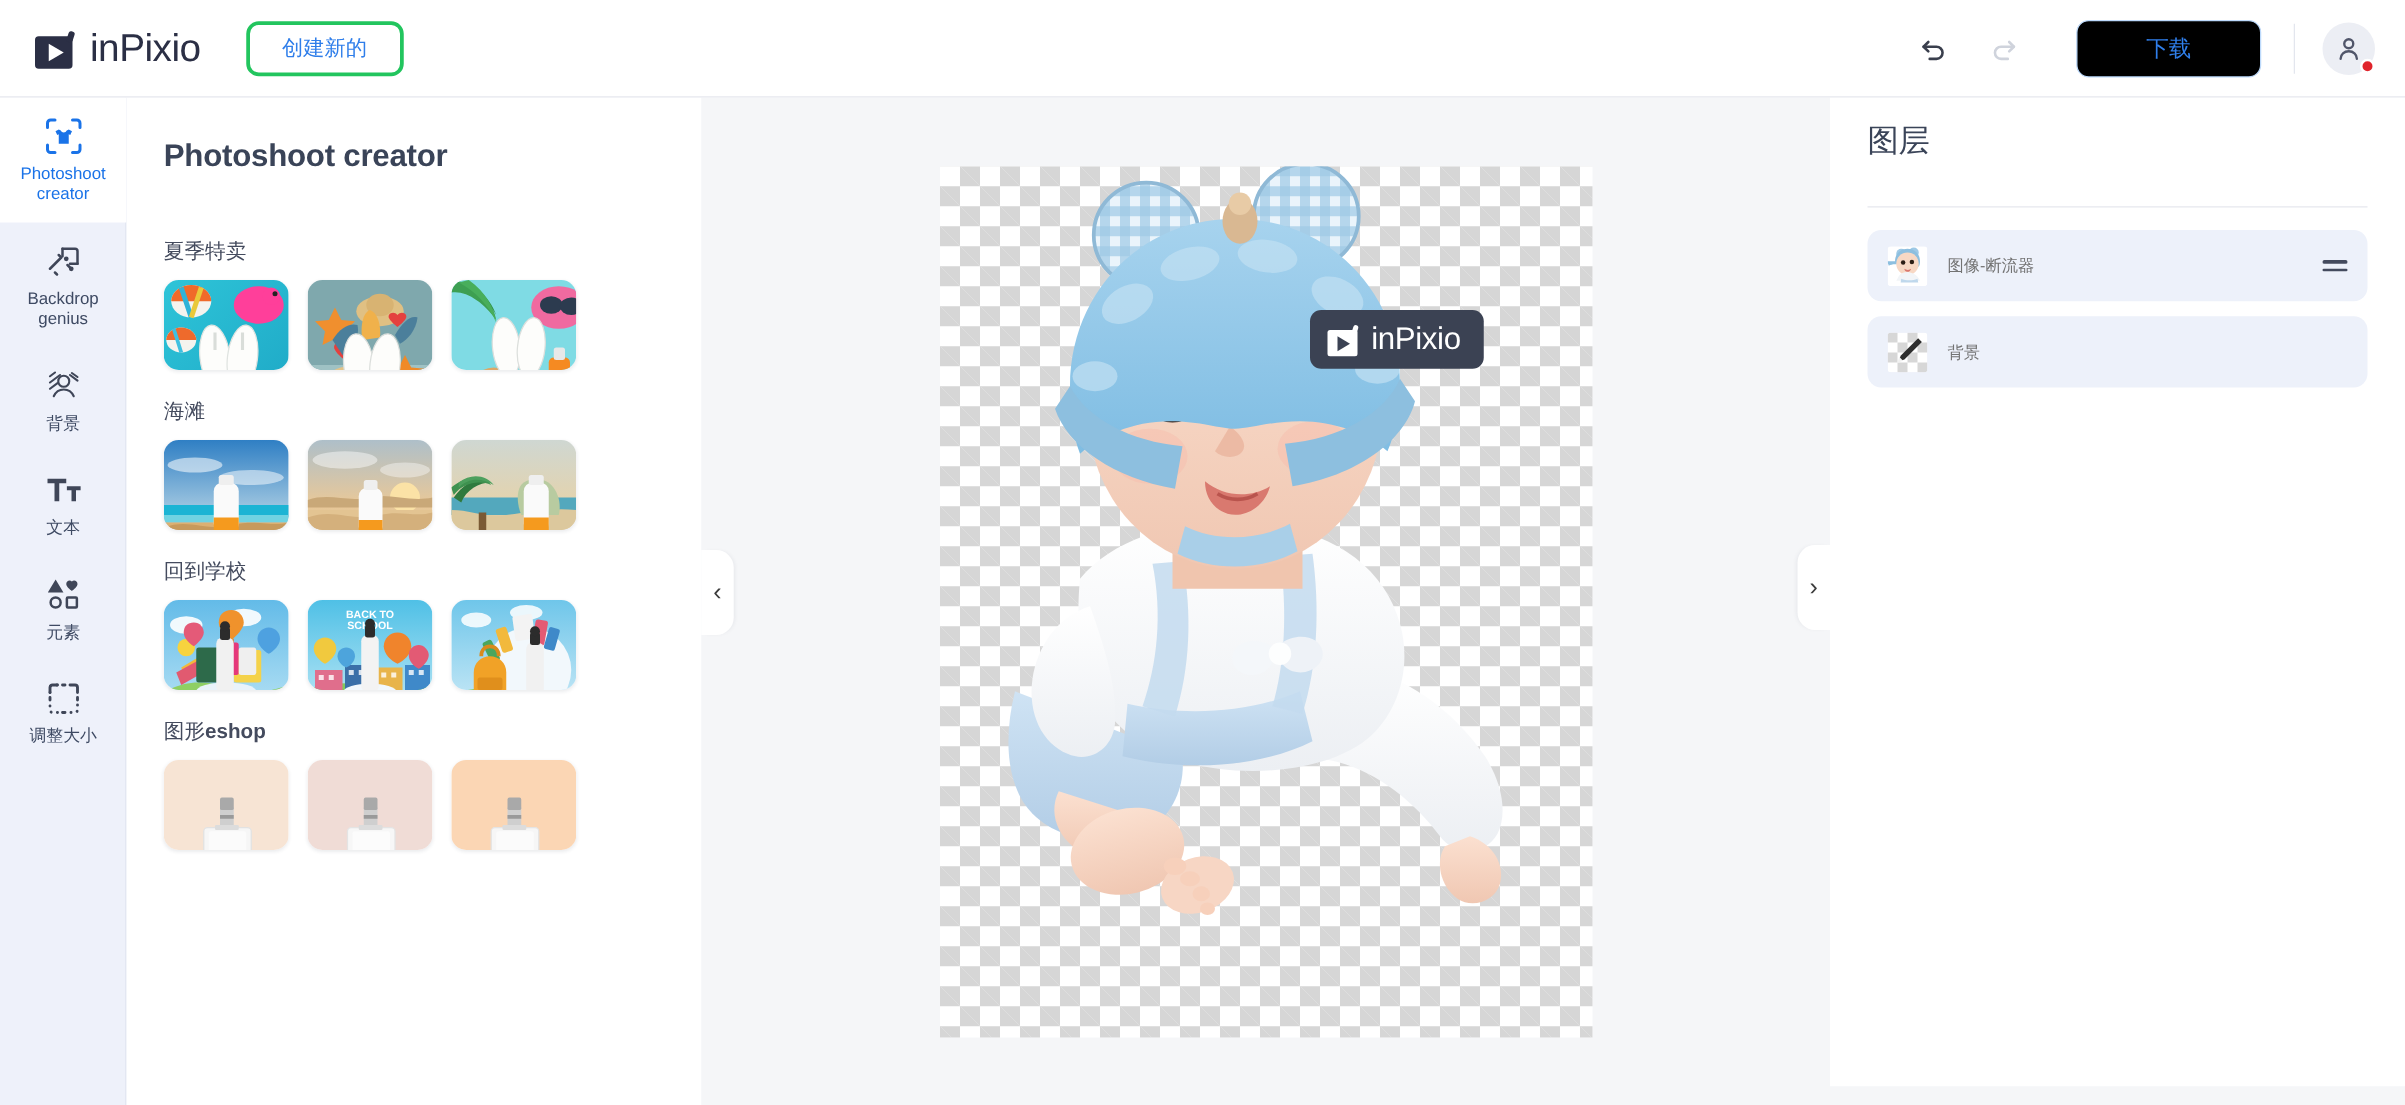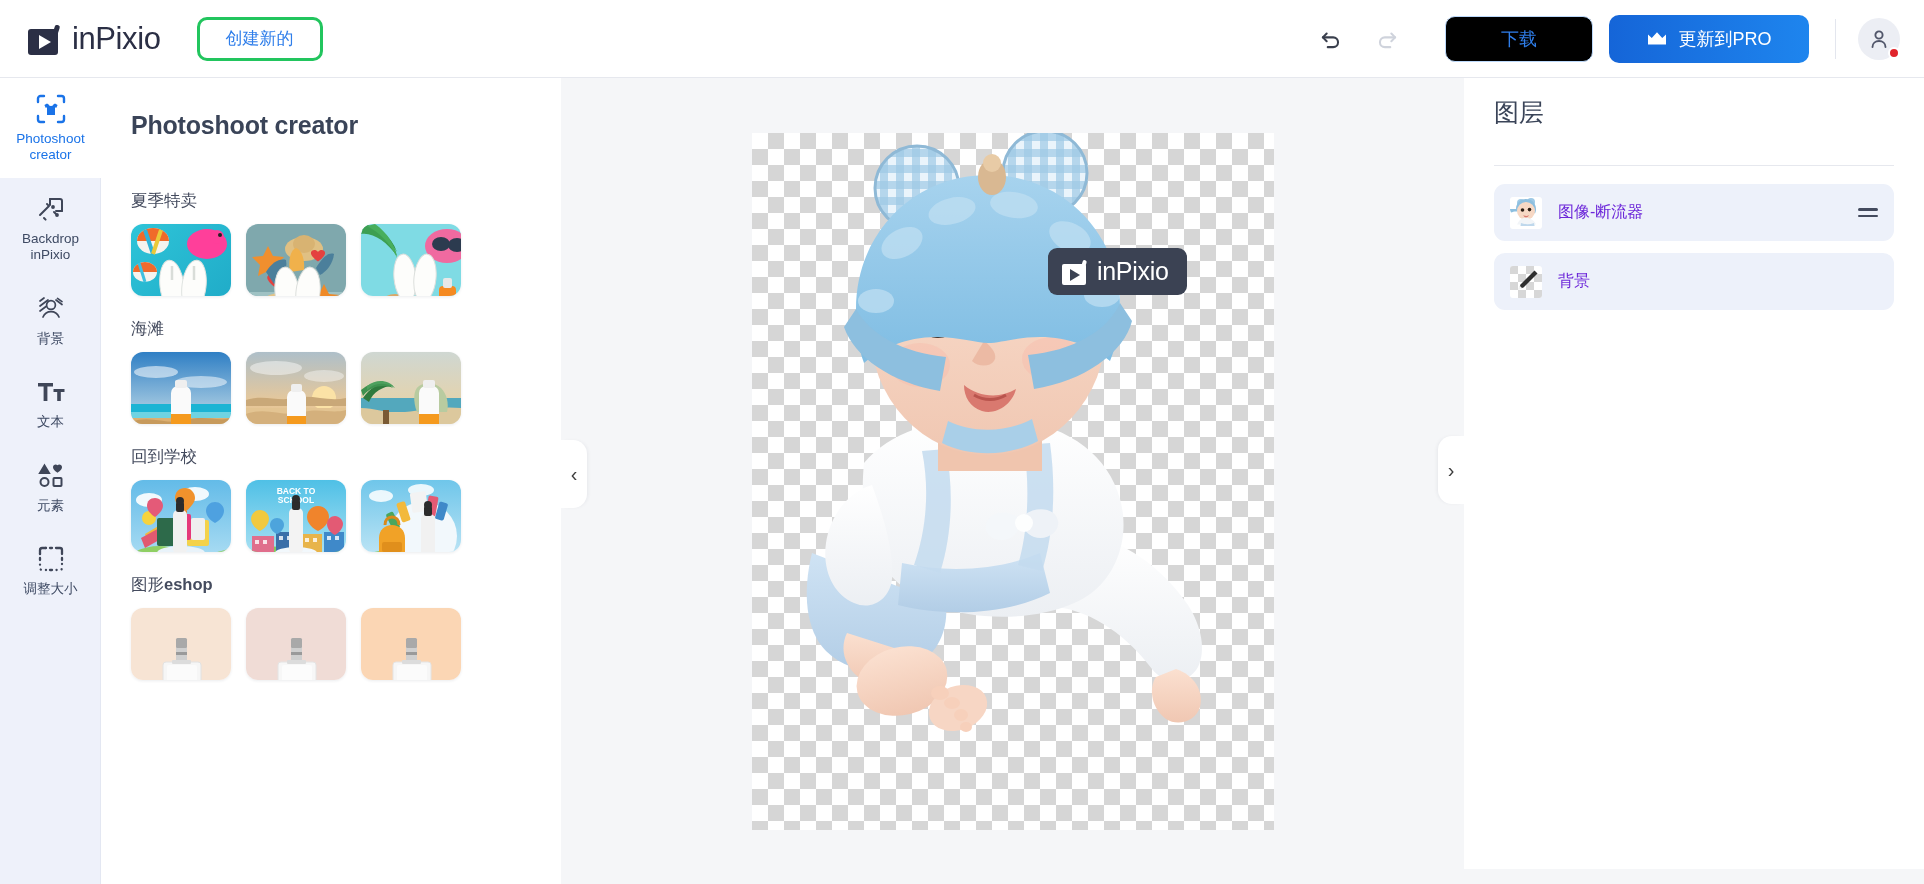--- a/index.html
+++ b/index.html
@@ -167,21 +167,21 @@
   .panel-right .panel-title { margin: 33px 0 0 30px; font-size: 25px; font-weight: normal; color: #3a4458; }
   .hr { margin: 36px 30px 0 30px; height: 1px; background: #e6e8ee; }
   .layer {
     margin: 18px 30px 0 30px; height: 57px; background: #edf1fa; border-radius: 11px;
     display: flex; align-items: center; padding: 0 16px; gap: 16px; cursor: pointer;
   }
   .layer + .layer { margin-top: 12px; }
   .layer-thumb { width: 32px; height: 32px; border-radius: 3px; overflow: hidden; flex: 0 0 auto; }
   .layer-thumb svg { display: block; }
   .layer-name { font-size: 16.5px; color: #3c4considered; }
-  .layer-name { font-size: 16px; color: #6d28d9; }
+  .layer-name { font-size: 13px; color: #737373; }
   .layer-handle { margin-left: auto; display: flex; flex-direction: column; gap: 4px; cursor: grab; }
   .layer-handle i { display:block; width: 20px; height: 2.5px; background: #444b5e; border-radius: 2px; }
 </style>
 </head>
 <body>
 
 <div class="app">
 
   <div class="header">
     <div class="brand">
@@ -204,28 +204,20 @@
       </button>
       <button class="icon-btn" title="redo" style="margin-left:12px">
         <svg width="26" height="26" viewBox="0 0 24 24" fill="none" stroke="#cfd3dc" stroke-width="1.9" stroke-linecap="round" stroke-linejoin="round">
           <path d="M16 7l3.5 3.5L16 14"></path>
             <path d="M19.5 10.5H10a4.5 4.5 0 0 0 0 9h5"></path>
         </svg>
       </button>
 
       <button class="btn-download">下载</button>
 
-      <button class="btn-pro">
-        <span style="display:flex;align-items:center;">
-          <svg width="22" height="18" viewBox="0 0 24 20" fill="#ffffff">
-            <path d="M2 5l4.2 4L12 2.5 17.8 9 22 5v11H2z"></path>
-          </svg>
-        </span>
-        <span>更新到PRO</span>
-      </button>
 
       <div class="divider-v"></div>
 
       <div class="avatar-wrap">
         <div class="circ">
           <svg width="24" height="24" viewBox="0 0 24 24" fill="none" stroke="#51566a" stroke-width="1.9" stroke-linecap="round">
             <circle cx="12" cy="8" r="3.6"></circle>
               <path d="M5.5 20c0-3.6 2.9-6 6.5-6s6.5 2.4 6.5 6"></path>
           </svg>
         </div>
@@ -249,21 +241,21 @@
     <div class="rail-item">
       <span class="rail-icon">
         <svg width="30" height="30" viewBox="0 0 30 30" fill="none" stroke="#3f4658" stroke-width="2" stroke-linecap="round" stroke-linejoin="round">
           <path d="M14 5h10a2 2 0 0 1 2 2v10"></path>
           <path d="M14 5v6M26 17h-6"></path>
           <path d="M4 21l9-9M11 10l1.6 1.6M18 18l1.8 1.8M8 24l1.6 1.6"></path>
           <circle cx="17" cy="13" r="0.9" fill="#3f4658"></circle>
           <circle cx="21" cy="21" r="0.9" fill="#3f4658"></circle>
         </svg>
       </span>
-      <span class="rail-label">Backdrop inPixio</span>
+      <span class="rail-label">Backdrop genius</span>
     </div>
 
     <div class="rail-item">
       <span class="rail-icon">
         <svg width="30" height="30" viewBox="0 0 30 30" fill="none" stroke="#3f4658" stroke-width="1.7" stroke-linecap="round">
           <circle cx="15" cy="11" r="4.4"></circle>
           <path d="M7 23c1.6-3.6 4.6-5.4 8-5.4s6.4 1.8 8 5.4"></path>
           <path d="M4 7l4-3M4 12l8-6M4 17l6-4.5M20 6l6 4.5M21.5 4.4L26 7.6"></path>
         </svg>
       </span>

